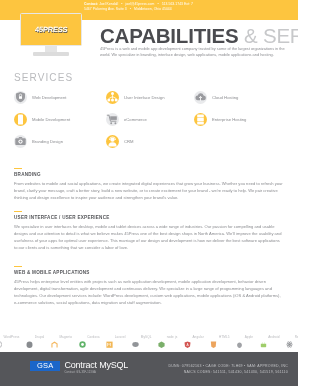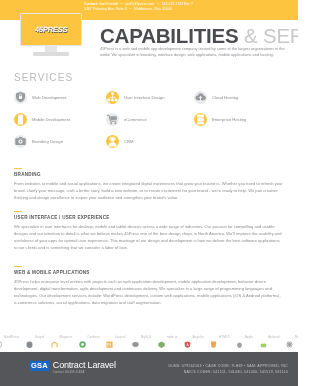--- a/index.html
+++ b/index.html
@@ -116,22 +116,22 @@
     position: absolute; left: 0; bottom: 0;
     width: 298px; height: 34px;
     background: #55565a;
   }
   .gsa-wrap {
     position: absolute; left: 30px; top: 9px;
     display: flex; align-items: flex-start; gap: 4px;
   }
   .gsa-badge {
     background: #1b66c9; color: #fff;
-    font-size: 7.5px; font-weight: bold; letter-spacing: .2px;
-    padding: 1px 1px; line-height: 1.1;
+    font-size: 7.5px; font-weight: normal; letter-spacing: .2px;
+    padding: 1px 7px; line-height: 1.1;
   }
   .gsa-text { display: flex; flex-direction: column; }
   .gsa-main { font-size: 9px; color: #ffffff; letter-spacing: -.2px; line-height: 1; }
   .gsa-sub { font-size: 2.6px; color: #b9babd; letter-spacing: .15px; margin-top: 1px; }
   .foot-right {
     position: absolute; right: 10px; top: 12px;
     text-align: right; line-height: 1.6;
   }
   .foot-line { font-size: 3.5px; color: #c2c3c6; letter-spacing: .25px; white-space: nowrap; }
 </style>
@@ -361,21 +361,21 @@
             <ellipse cx="3.5" cy="3.5" rx="3.2" ry="1.3" fill="none" stroke="#6f7277" stroke-width=".5" transform="rotate(120 3.5 3.5)"></ellipse>
           </svg></span>
         <span class="tech-name">React</span>
       </div>
     </div>
 
   <div class="footer">
     <div class="gsa-wrap">
       <span class="gsa-badge">GSA</span>
       <span class="gsa-text">
-        <span class="gsa-main">Contract Laravel</span>
+        <span class="gsa-main">Contract MySQL</span>
         <span class="gsa-sub">Contract GS-35F-113GA</span>
       </span>
     </div>
     <div class="foot-right">
       <div class="foot-line">DUNS: 079562163  •  CAGE CODE: 7LH69  •  SAM: APPROVED, INC</div>
       <div class="foot-line">NAICS CODES: 541511, 541430, 541430, 541519, 561110</div>
     </div>
   </div>
 
 </div>

